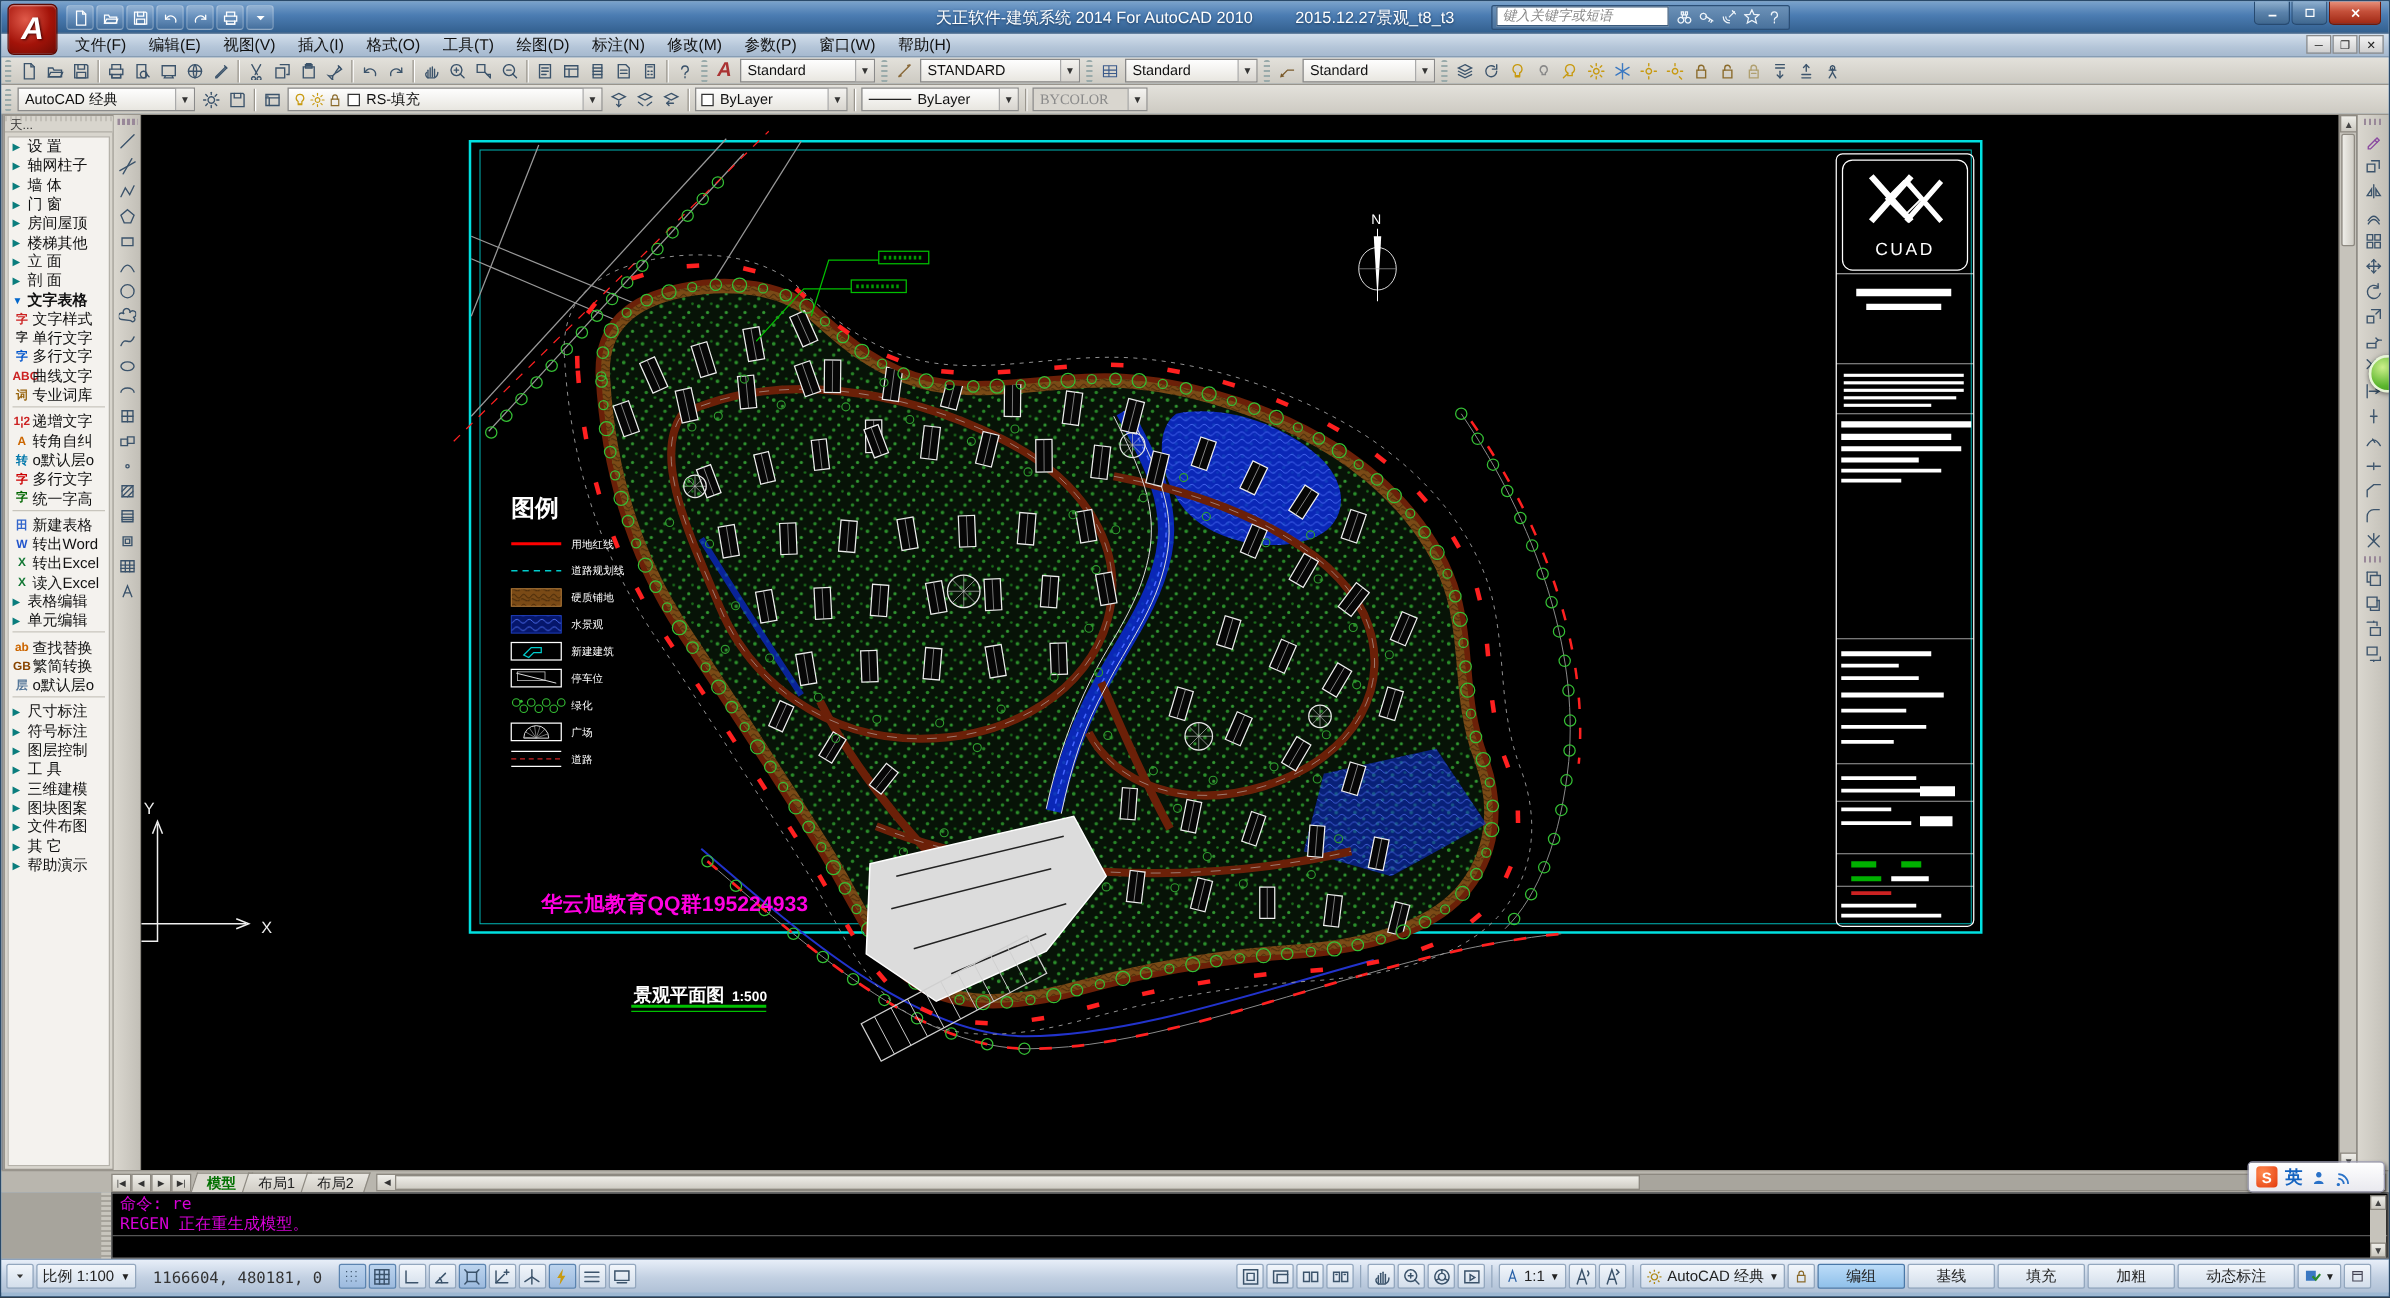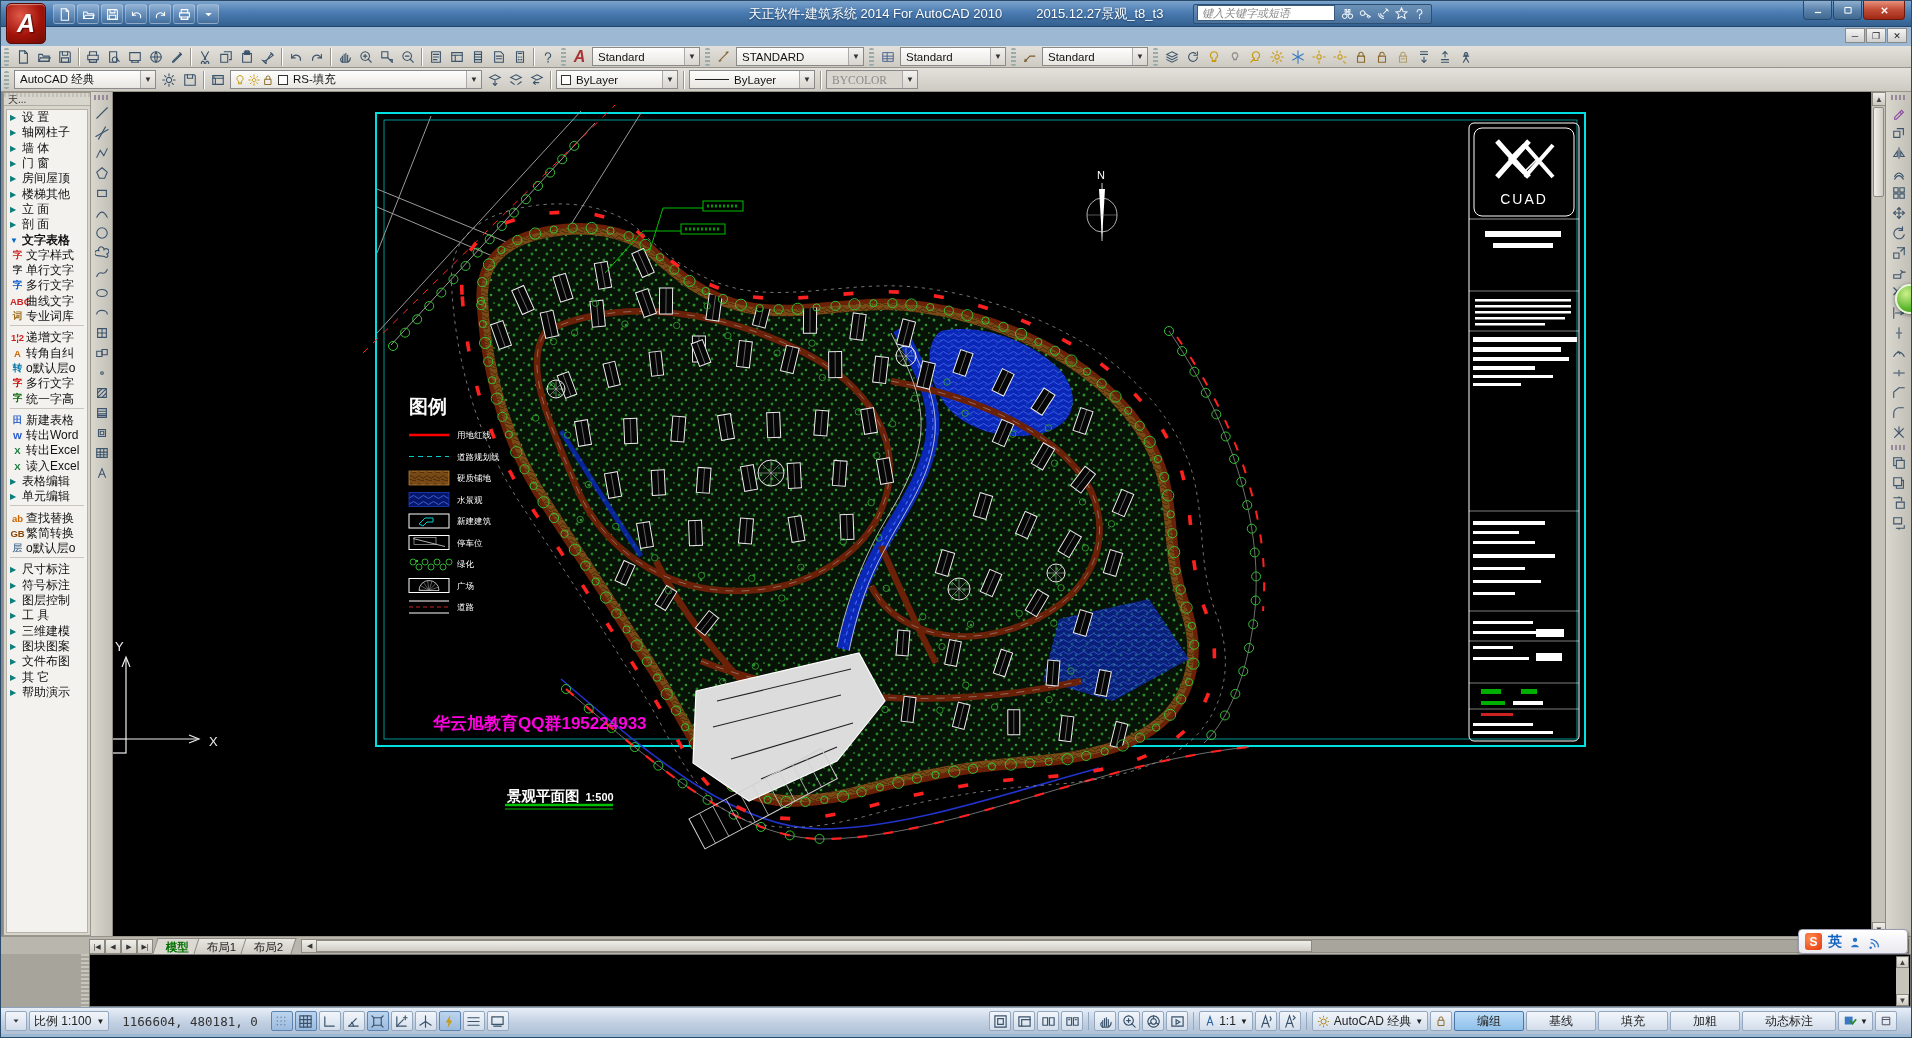--- a/index.html
+++ b/index.html
@@ -206,20 +206,34 @@
       <div class="wcbtn closebtn">
           <svg class="icon" width="11" height="11" viewBox="0 0 16 16">
             <path d="M4 4l8 8M12 4l-8 8" stroke="#fff" stroke-width="2" fill="none"></path>
           </svg>
         </div>
     </div>
   </div>
 
   <div class="appbtn"><span class="appA">A</span></div>
 
+  <div class="menubar" id="menubar">
+      <div class="menuitem">文件(F)</div>
+      <div class="menuitem">编辑(E)</div>
+      <div class="menuitem">视图(V)</div>
+      <div class="menuitem">插入(I)</div>
+      <div class="menuitem">格式(O)</div>
+      <div class="menuitem">工具(T)</div>
+      <div class="menuitem">绘图(D)</div>
+      <div class="menuitem">标注(N)</div>
+      <div class="menuitem">修改(M)</div>
+      <div class="menuitem">参数(P)</div>
+      <div class="menuitem">窗口(W)</div>
+      <div class="menuitem">帮助(H)</div>
+    </div>
   <div class="docctl">
     <div class="dcbtn">─</div>
     <div class="dcbtn">❐</div>
     <div class="dcbtn">✕</div>
   </div>
 
   <div class="tbrow" id="tb1">
     <div class="vgrip"></div>
     <span id="tb1icons" style="display:flex;align-items:center">
         <div class="tbbtn">
@@ -1947,20 +1961,24 @@
     <div id="hscroll">
       <div class="tnbtn" style="position:absolute;left:0;height:12px;border:none">◀</div>
       <div id="hthumb"></div>
       <div class="tnbtn" style="position:absolute;right:0;height:12px;border:none">▶</div>
     </div>
   </div>
 
   <div id="cmd">
     <div id="cmdgrip"></div>
     <div id="cmdbox">
+      <div class="hist">
+        <div class="cline">命令: re</div>
+        <div class="cline">REGEN 正在重生成模型。</div>
+      </div>
       <div id="cmdscroll">
         <div class="sbarrow" style="width:13px;height:12px">▲</div>
         <div class="sbarrow" style="width:13px;height:12px">▼</div>
       </div>
     </div>
   </div>
 
   <div id="status">
     <div class="stbtn icon" style="margin-left:4px">
         <svg class="icon" width="8" height="8" viewBox="0 0 16 16">

